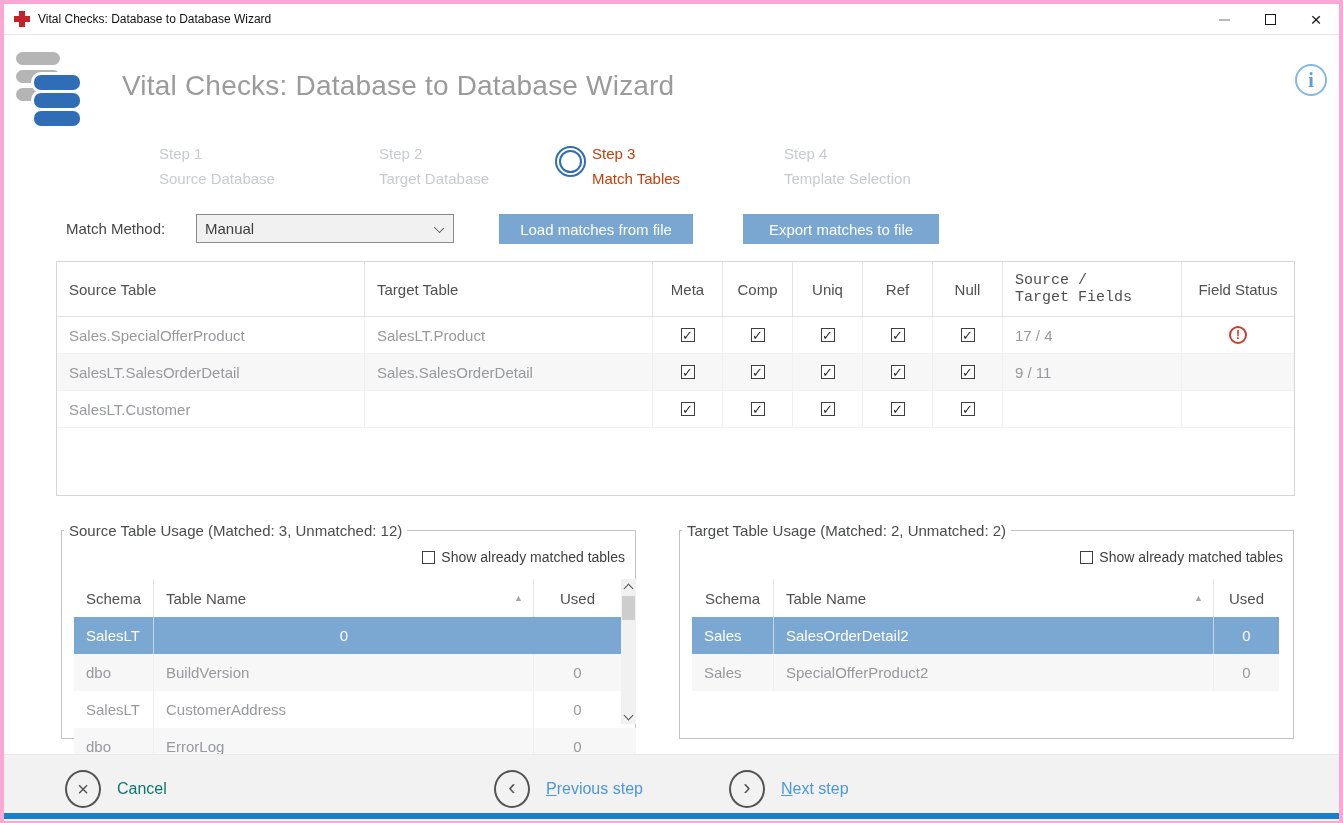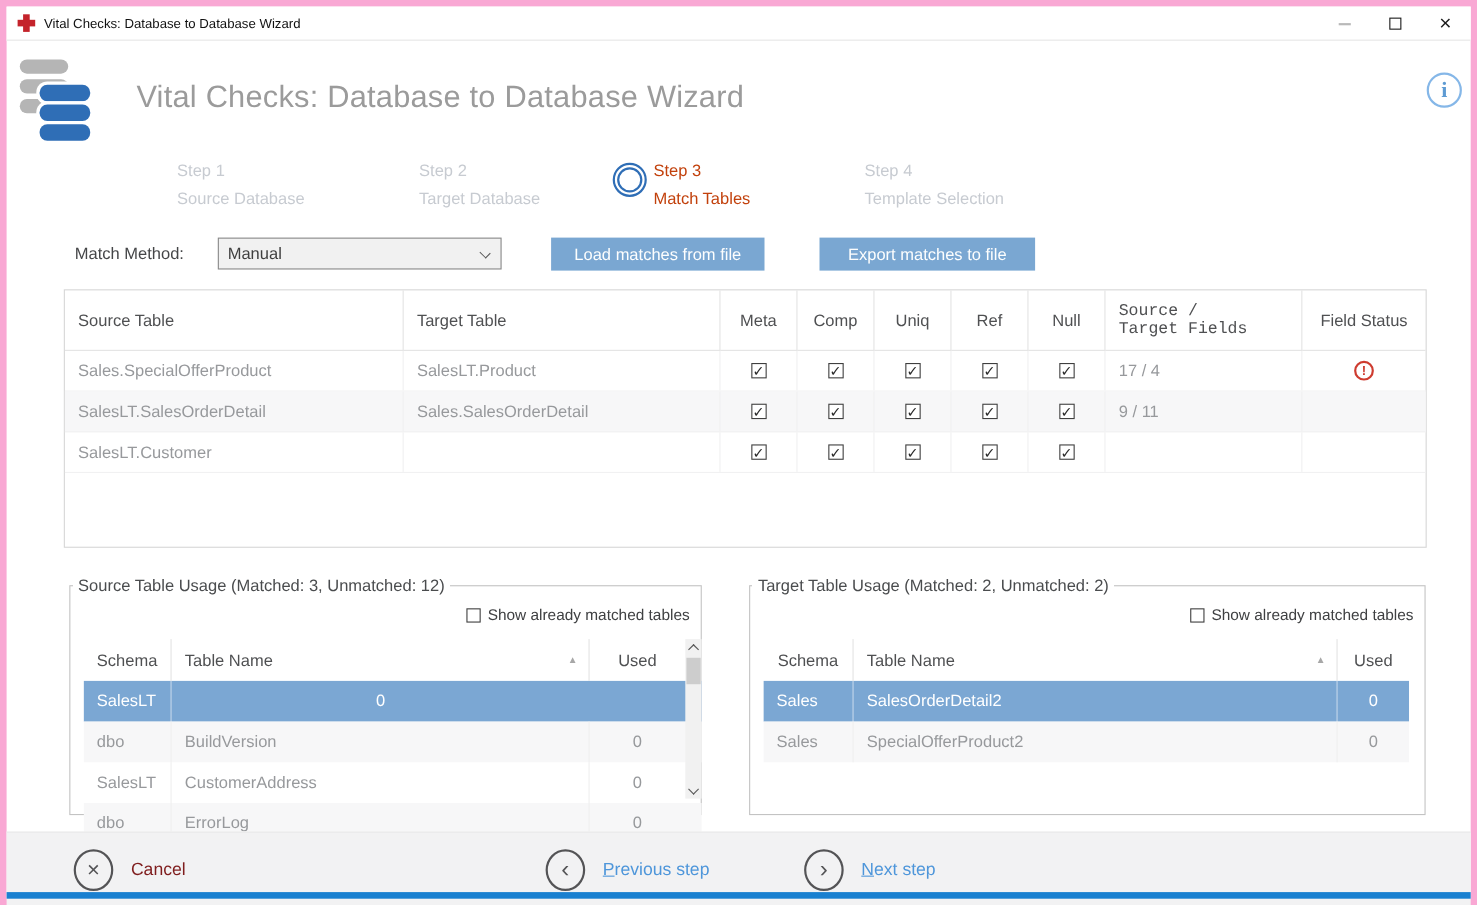--- a/index.html
+++ b/index.html
@@ -1,19 +1,19 @@
 <!DOCTYPE html>
 <html><head>
 <meta charset="utf-8">
 <style>
   * { margin:0; padding:0; box-sizing:border-box; }
   html,body { width:1343px; height:823px; overflow:hidden; }
   body { font-family:"Liberation Sans", sans-serif; background:#fff; }
 
-  .window { position:absolute; inset:0; border:6px solid #f9a8d4; background:#fff; }
+  .window { position:absolute; inset:0; border:4px solid #f9a8d4; background:#fff; }
   .bottom-strip { position:absolute; left:0; right:0; bottom:0; height:6px; background:#1980d0; }
 
   
   .titlebar { position:absolute; top:0; left:0; right:0; height:31px; background:#fff;
               border-bottom:1px solid #e6e6e6; display:flex; align-items:center; }
   .app-icon { position:relative; width:16px; height:16px; margin:0 8px 0 10px; }
   .app-icon::before { content:""; position:absolute; left:5px; top:0; width:6px; height:16px; background:#c4232b; }
   .app-icon::after  { content:""; position:absolute; left:0; top:5px; width:16px; height:6px; background:#c4232b; }
   .titlebar-text { font-size:12px; color:#111; }
   .win-controls { position:absolute; right:0; top:0; height:31px; display:flex; }
@@ -114,21 +114,21 @@
 
   
   .footer { position:absolute; left:0; right:0; top:750px; height:67px; background:#f2f2f3; border-top:1px solid #e9e9e9; }
   .f-item { position:absolute; top:15px; display:flex; align-items:center; gap:16px; cursor:default; }
   .f-cancel { left:61px; } .f-prev { left:490px; } .f-next { left:725px; }
   .f-circle { width:36px; height:38px; border:2px solid #545456; border-radius:50%;
               display:flex; align-items:center; justify-content:center; color:#545456; }
   .f-x { font-size:20px; line-height:20px; }
   .f-ch { font-size:22px; line-height:22px; padding-bottom:3px; }
   .f-label { font-size:16px; color:#4e96da; display:inline-block; }
-  .f-label.muted { color:#7f1d1d; }
+  .f-label.muted { color:#0f766e; }
   .accel::first-letter { text-decoration:underline; }
 </style>
 </head>
 <body>
 
 <div class="window">
 
   <div class="titlebar">
     <span class="app-icon"></span>
     <span class="titlebar-text">Vital Checks: Database to Database Wizard</span>

